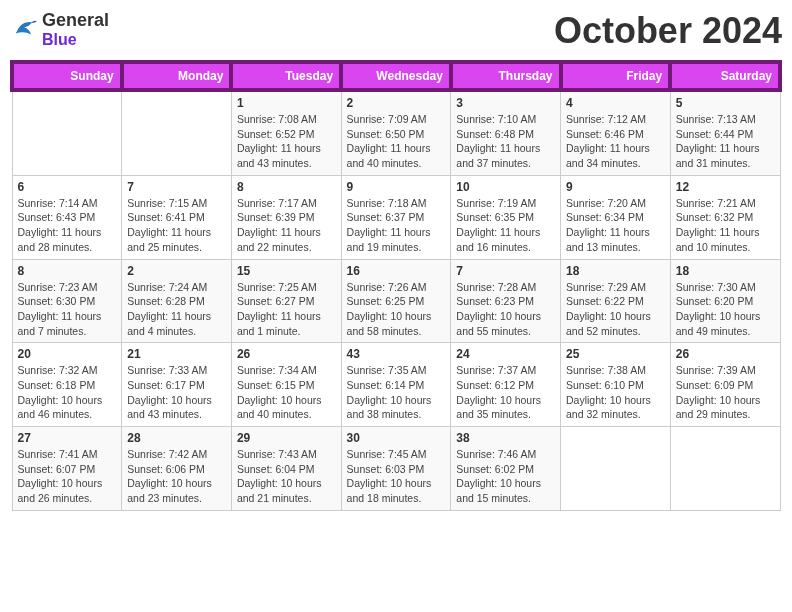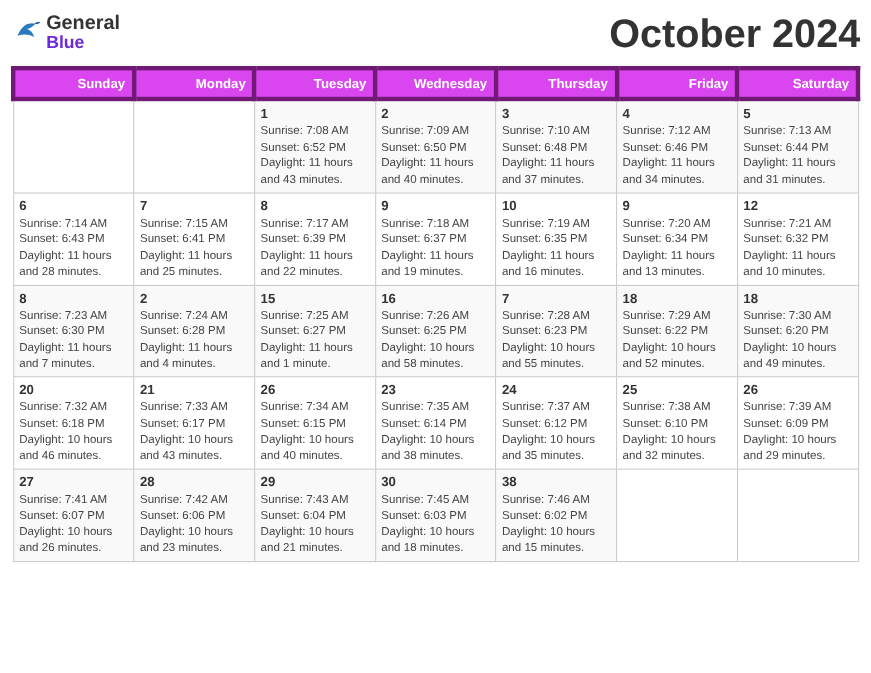--- a/index.html
+++ b/index.html
@@ -206,21 +206,21 @@
         </td>
         <td>
           <span class="day-number">21</span>
           <div class="day-info">Sunrise: 7:33 AM<br>Sunset: 6:17 PM<br>Daylight: 10 hours and 43 minutes.</div>
         </td>
         <td>
           <span class="day-number">26</span>
           <div class="day-info">Sunrise: 7:34 AM<br>Sunset: 6:15 PM<br>Daylight: 10 hours and 40 minutes.</div>
         </td>
         <td>
-          <span class="day-number">23</span>
+          <span class="day-number">43</span>
           <div class="day-info">Sunrise: 7:35 AM<br>Sunset: 6:14 PM<br>Daylight: 10 hours and 38 minutes.</div>
         </td>
         <td>
           <span class="day-number">24</span>
           <div class="day-info">Sunrise: 7:37 AM<br>Sunset: 6:12 PM<br>Daylight: 10 hours and 35 minutes.</div>
         </td>
         <td>
           <span class="day-number">25</span>
           <div class="day-info">Sunrise: 7:38 AM<br>Sunset: 6:10 PM<br>Daylight: 10 hours and 32 minutes.</div>
         </td>

